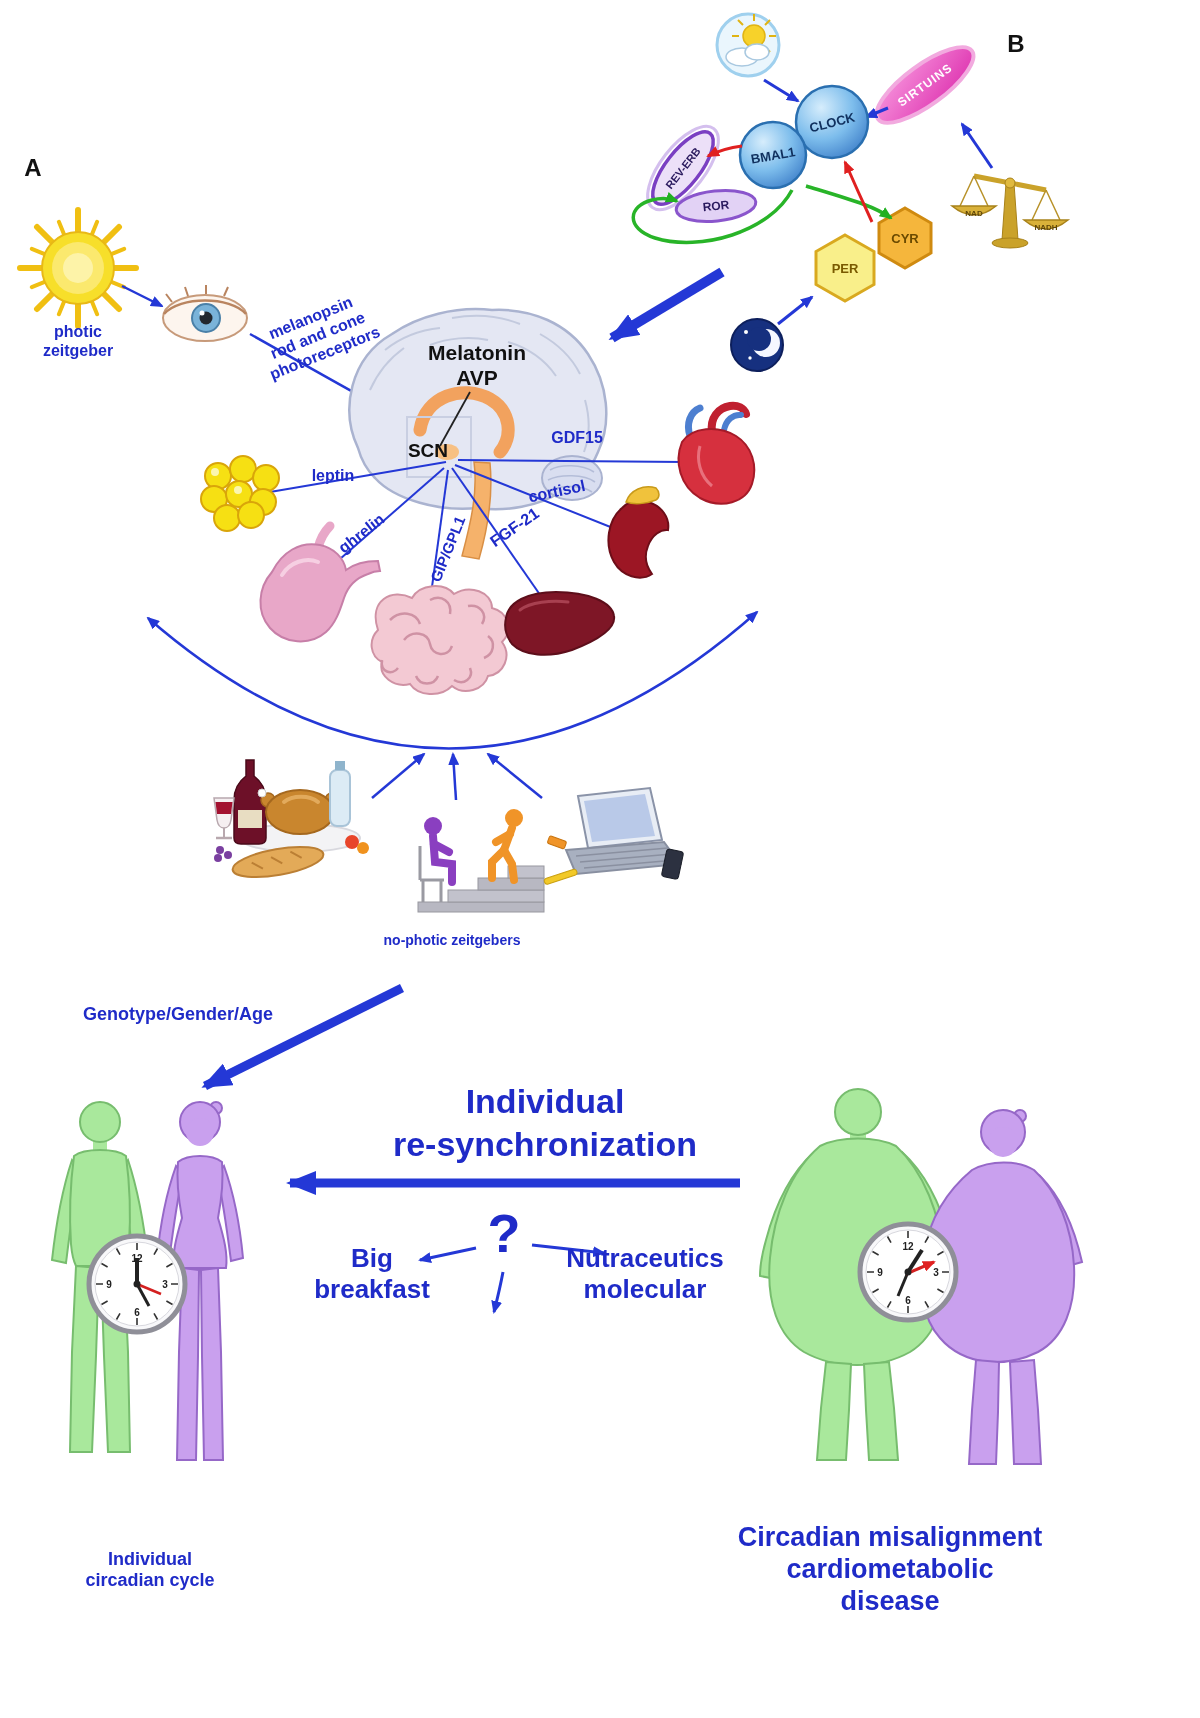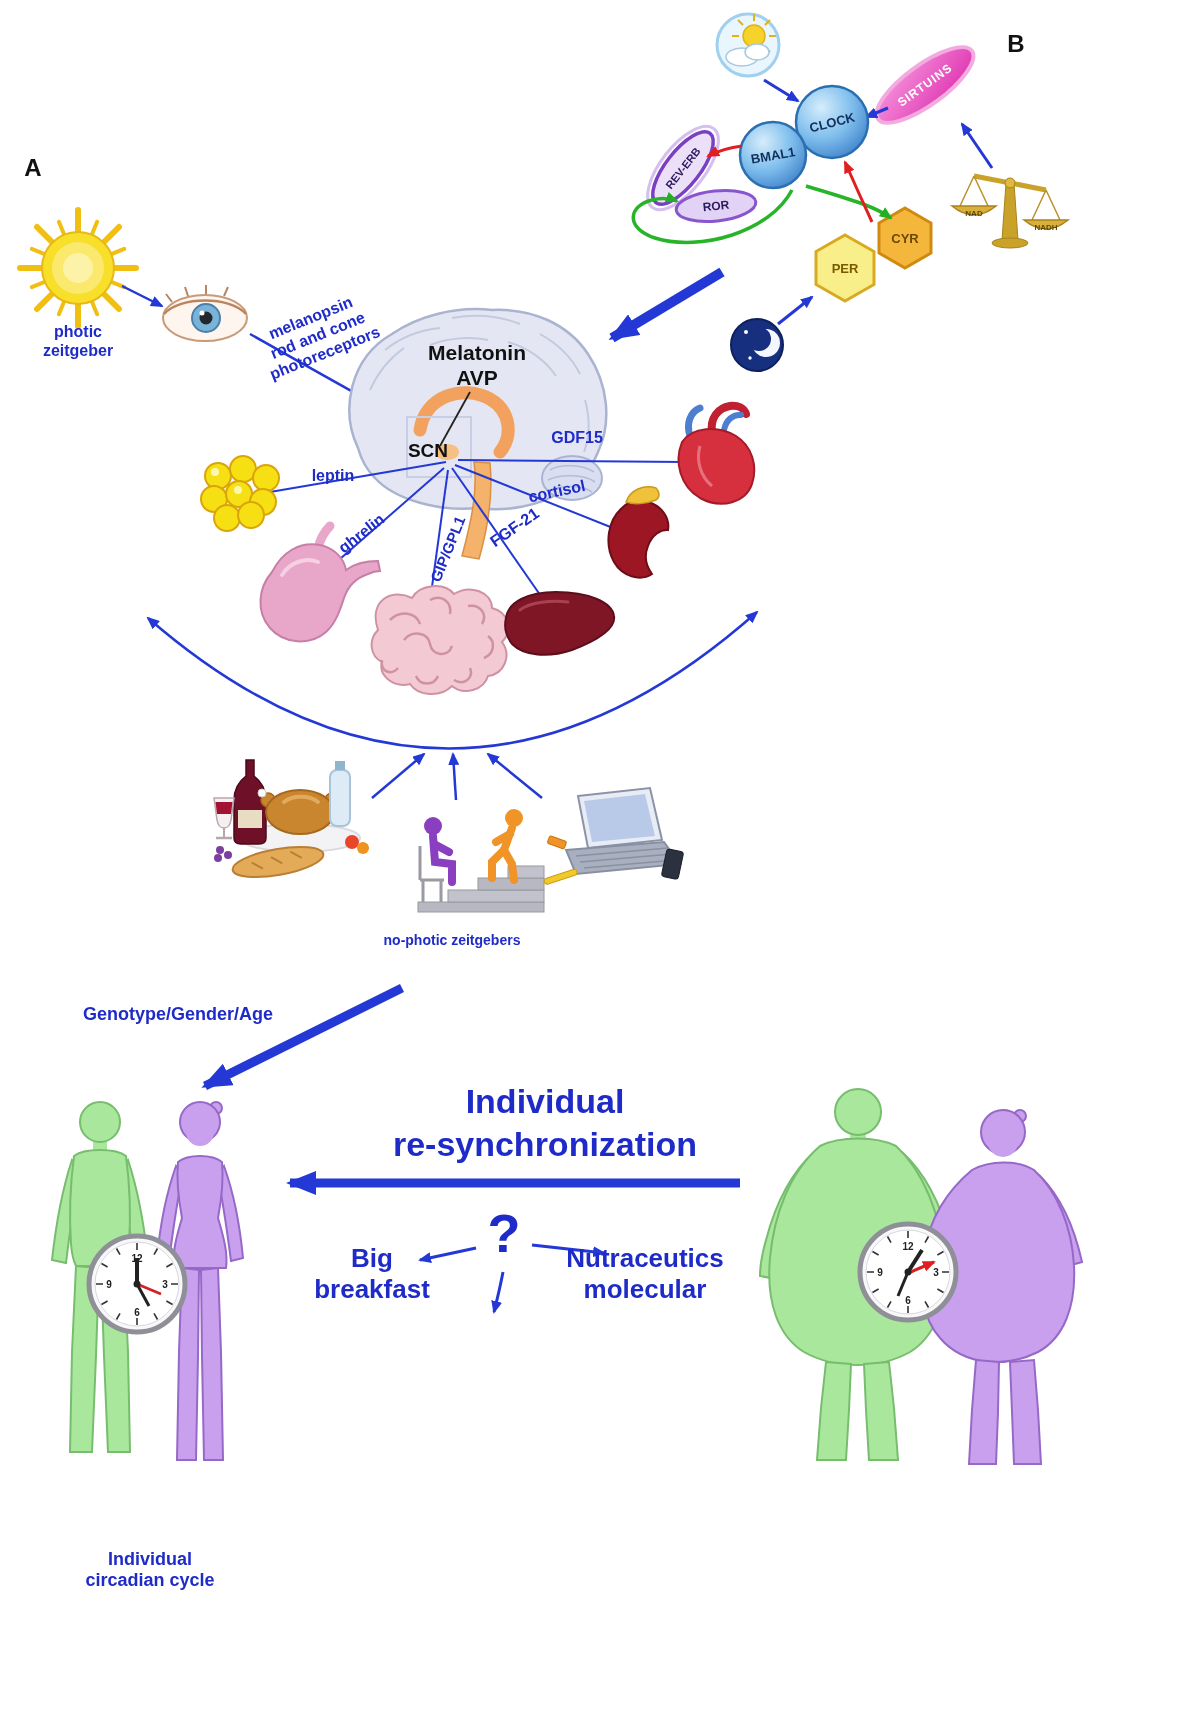--- a/index.html
+++ b/index.html
@@ -381,14 +381,16 @@
 
 <div class="lbl" style="left:504px;top:1234px;font-size:54px">?</div>
 
 <div class="lbl" style="left:372px;top:1274px;font-size:26px">Big
 breakfast</div>
 <div class="lbl" style="left:645px;top:1274px;font-size:26px">Nutraceutics
 molecular</div>
 
 <div class="lbl" style="left:150px;top:1570px;font-size:18px">Individual
 circadian cycle</div>
+<div class="lbl" style="left:890px;top:1570px;font-size:27px">Circadian misalignment
+cardiometabolic disease</div>
 
 </div>
 
 </body></html>

